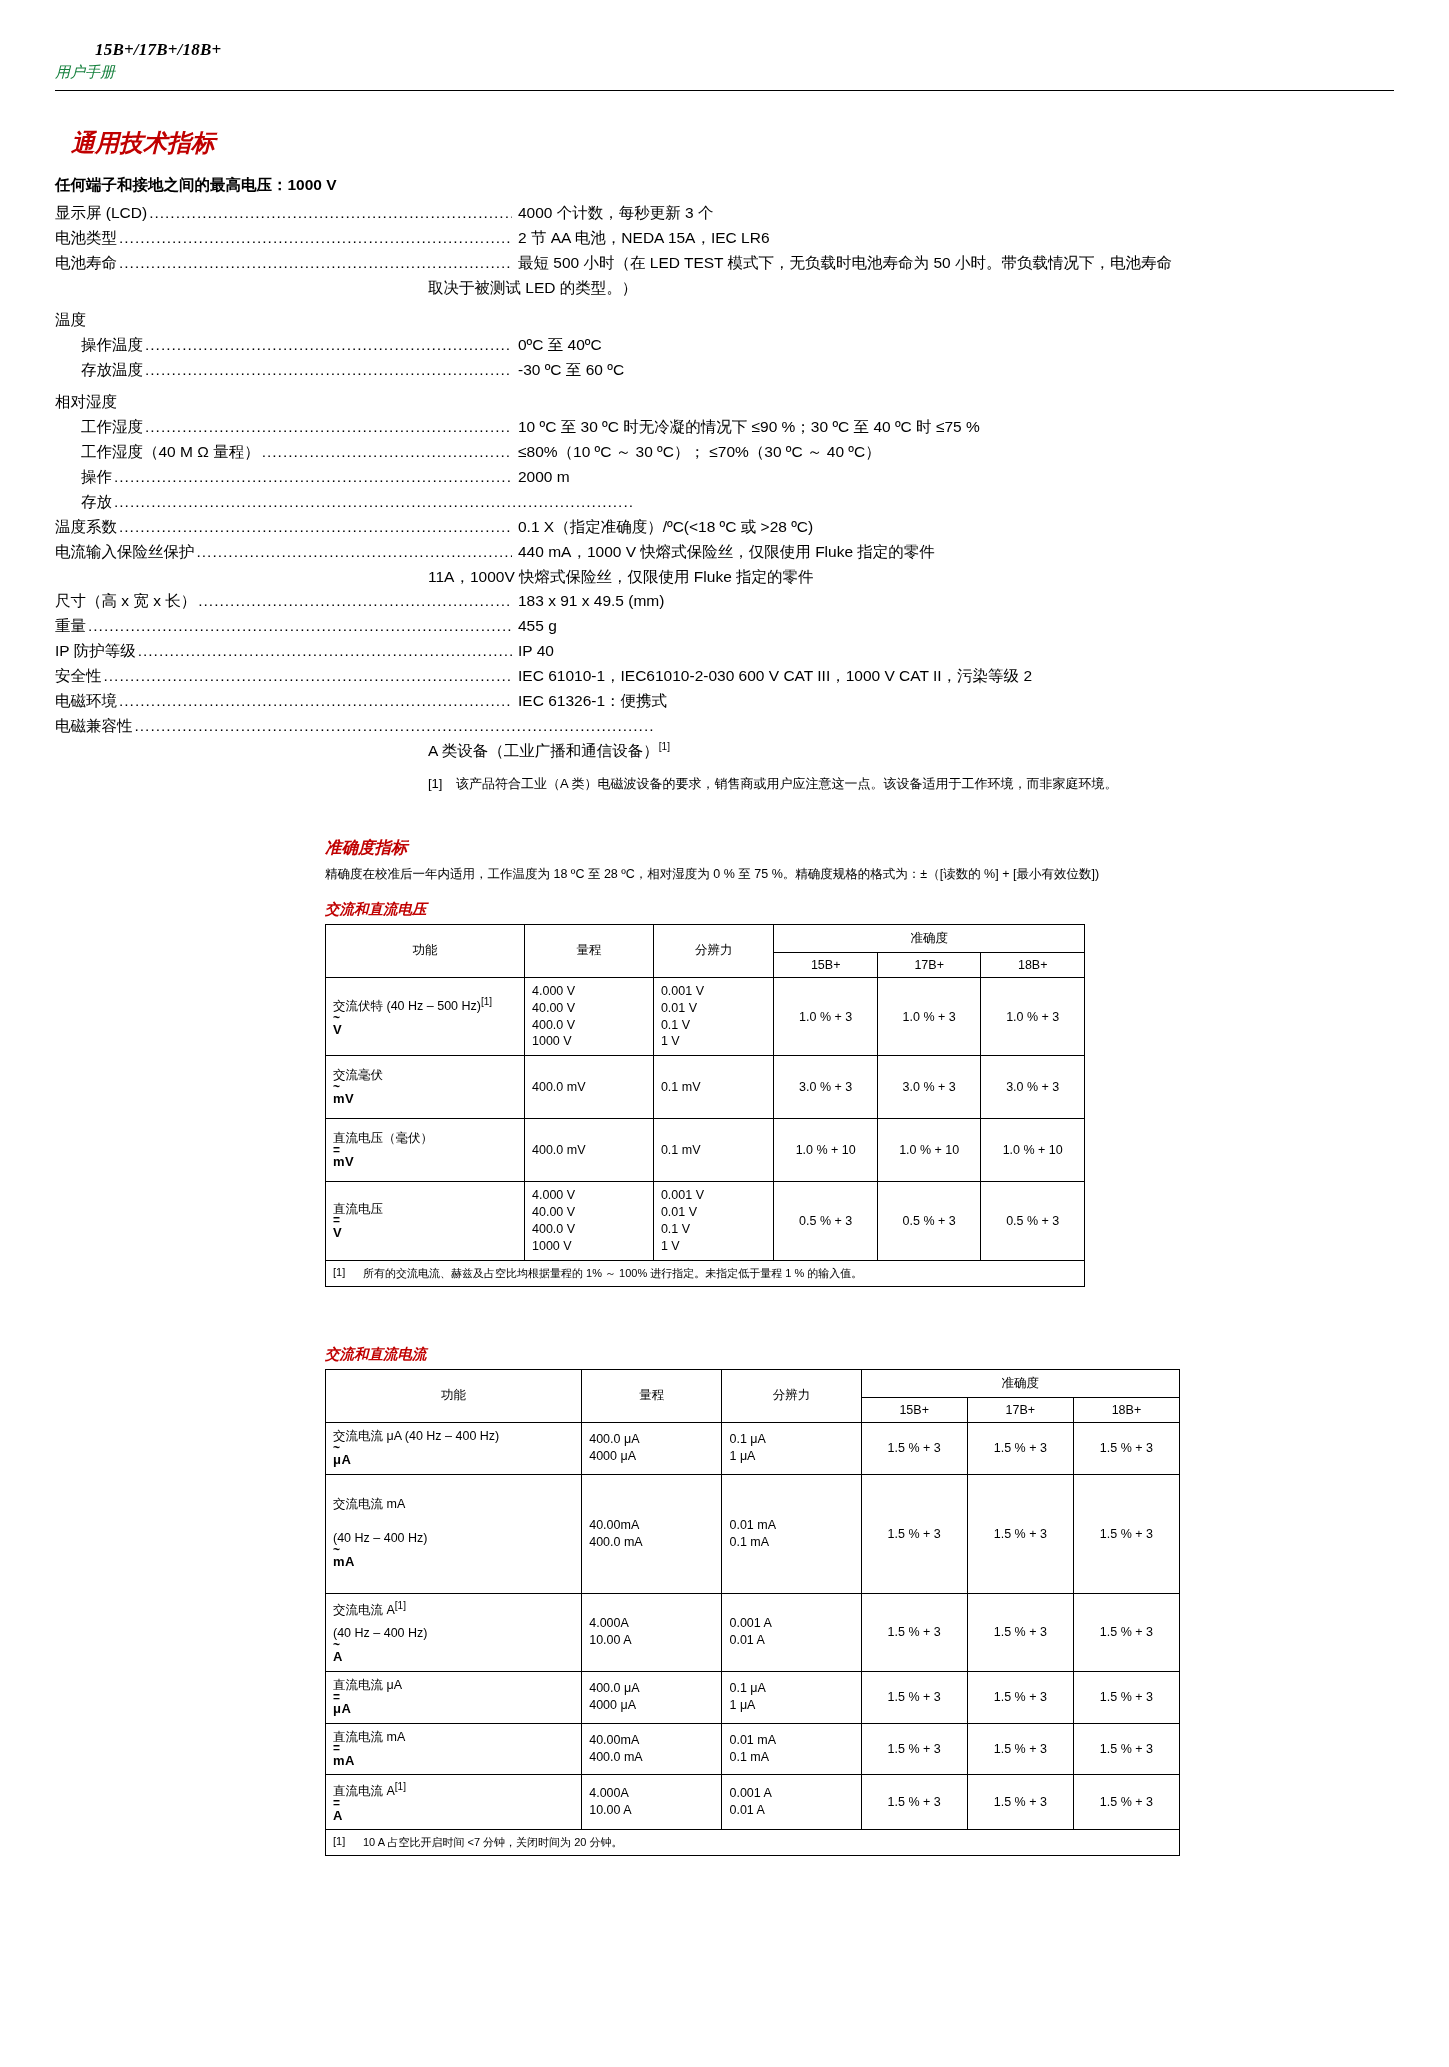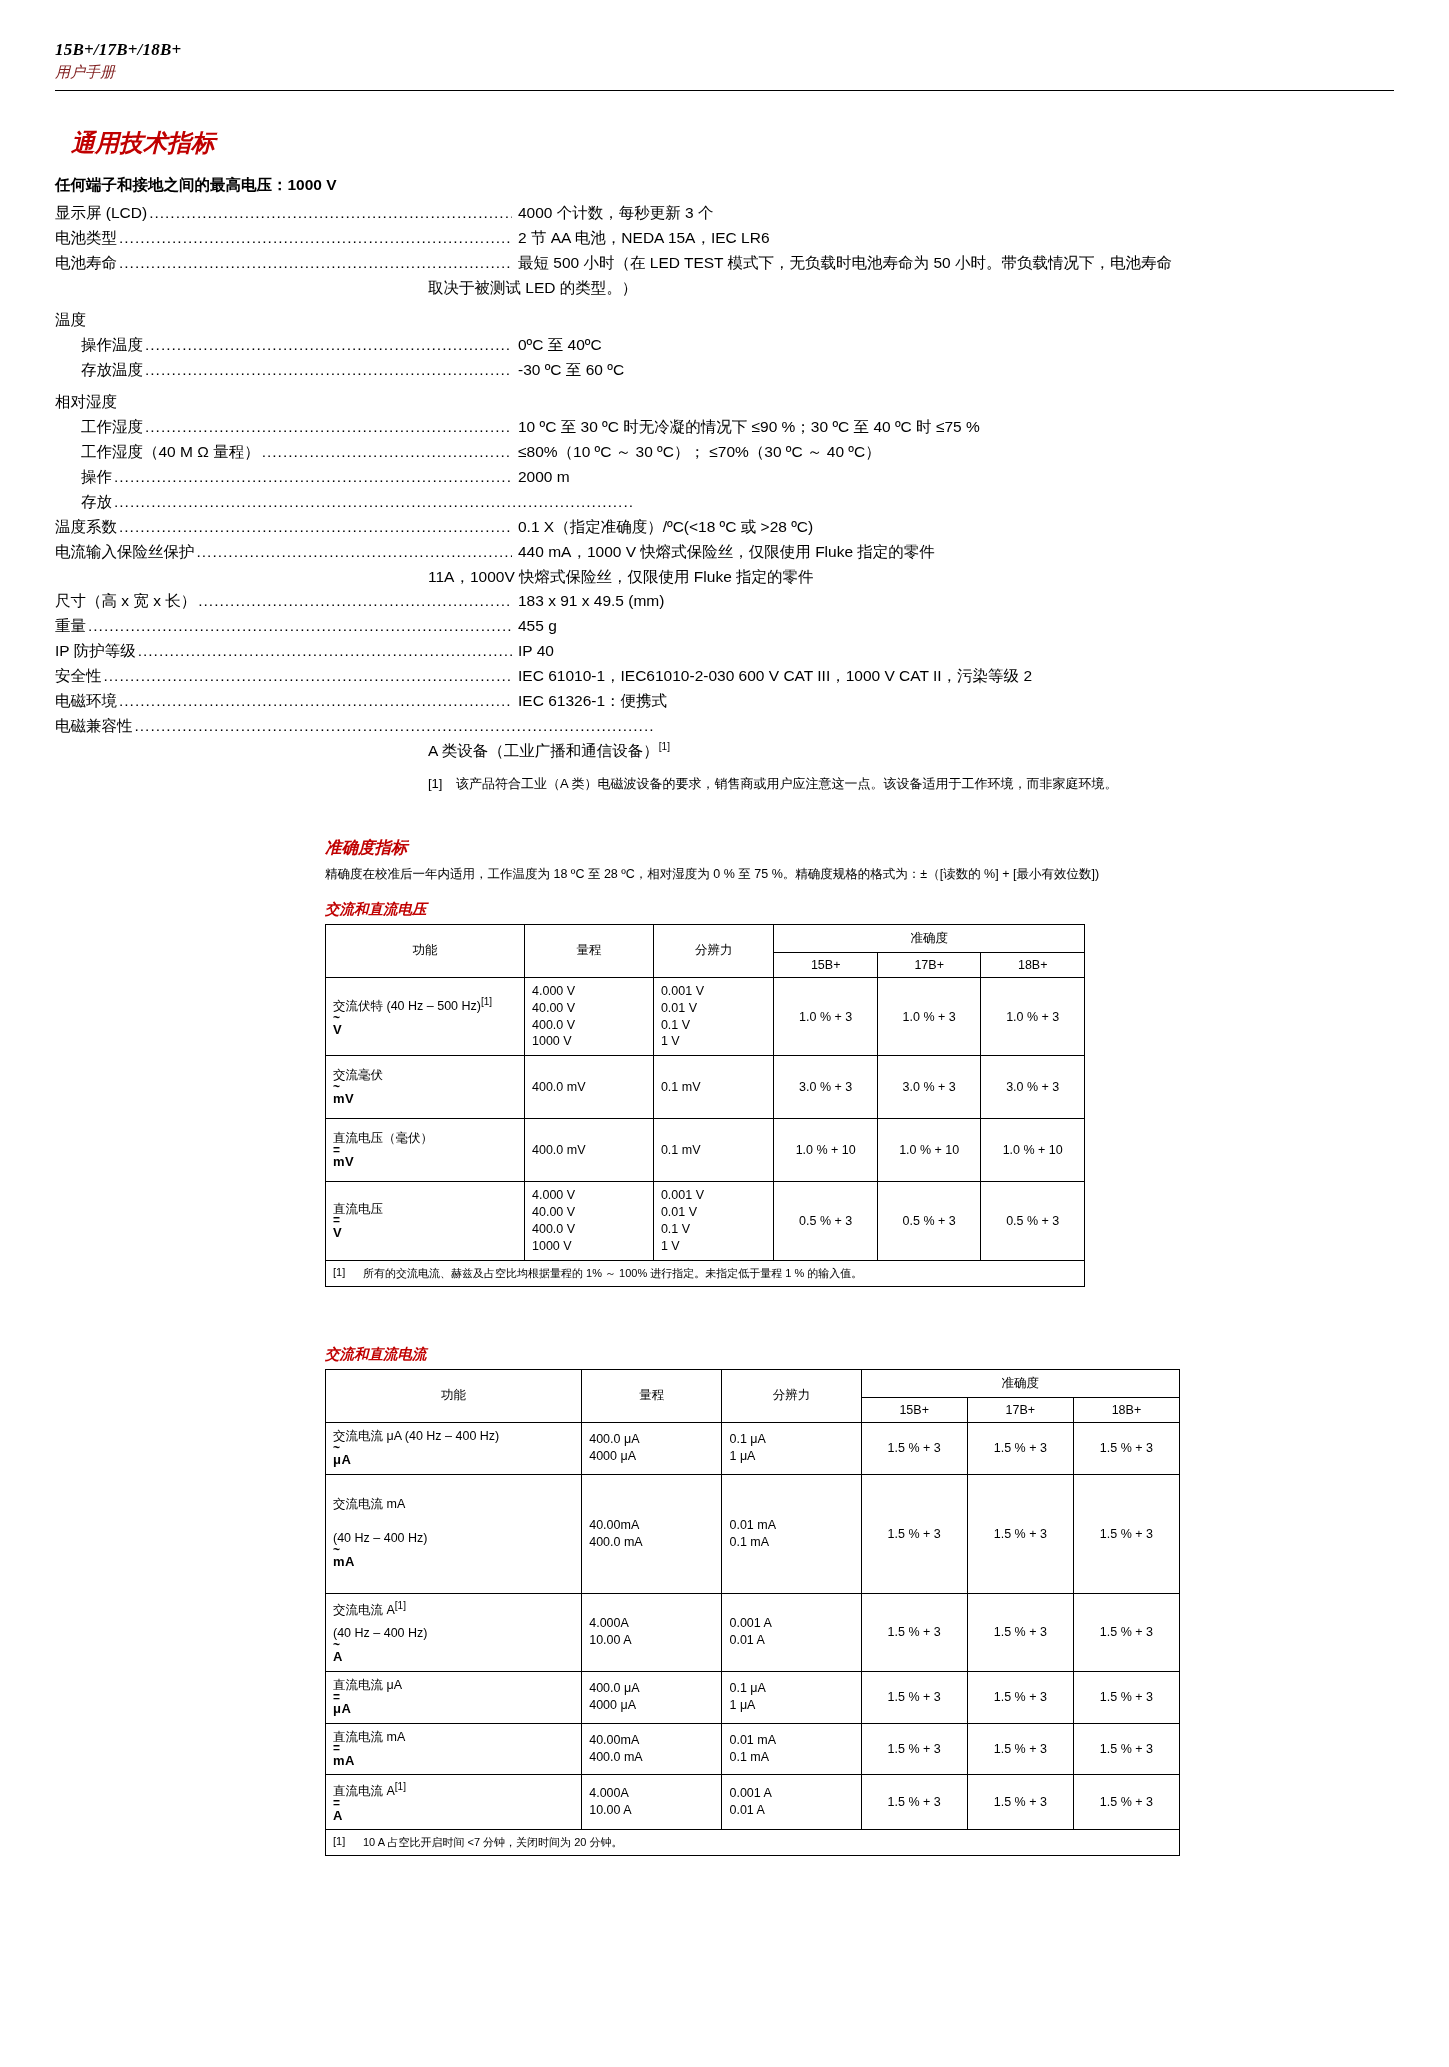--- a/index.html
+++ b/index.html
@@ -26,27 +26,28 @@
   
   .doc-header {
     margin-bottom: 4px;
   }
   .doc-header .model {
     font-family: "Liberation Serif", serif;
     font-style: italic;
     font-weight: bold;
     font-size: 17px;
     letter-spacing: 0.2px;
+    margin-left: 40px;
   }
   .doc-header .subtitle {
     font-family: "Liberation Serif", serif;
     font-style: italic;
     font-size: 15px;
     margin-top: 3px;
-    color: #7f1d1d;
+    color: #15803d;
   }
   .header-rule {
     border: 0;
     border-top: 1.2px solid #000;
     margin: 8px 0 0 0;
   }
 
   
   .section-title {
     color: #c00000;

